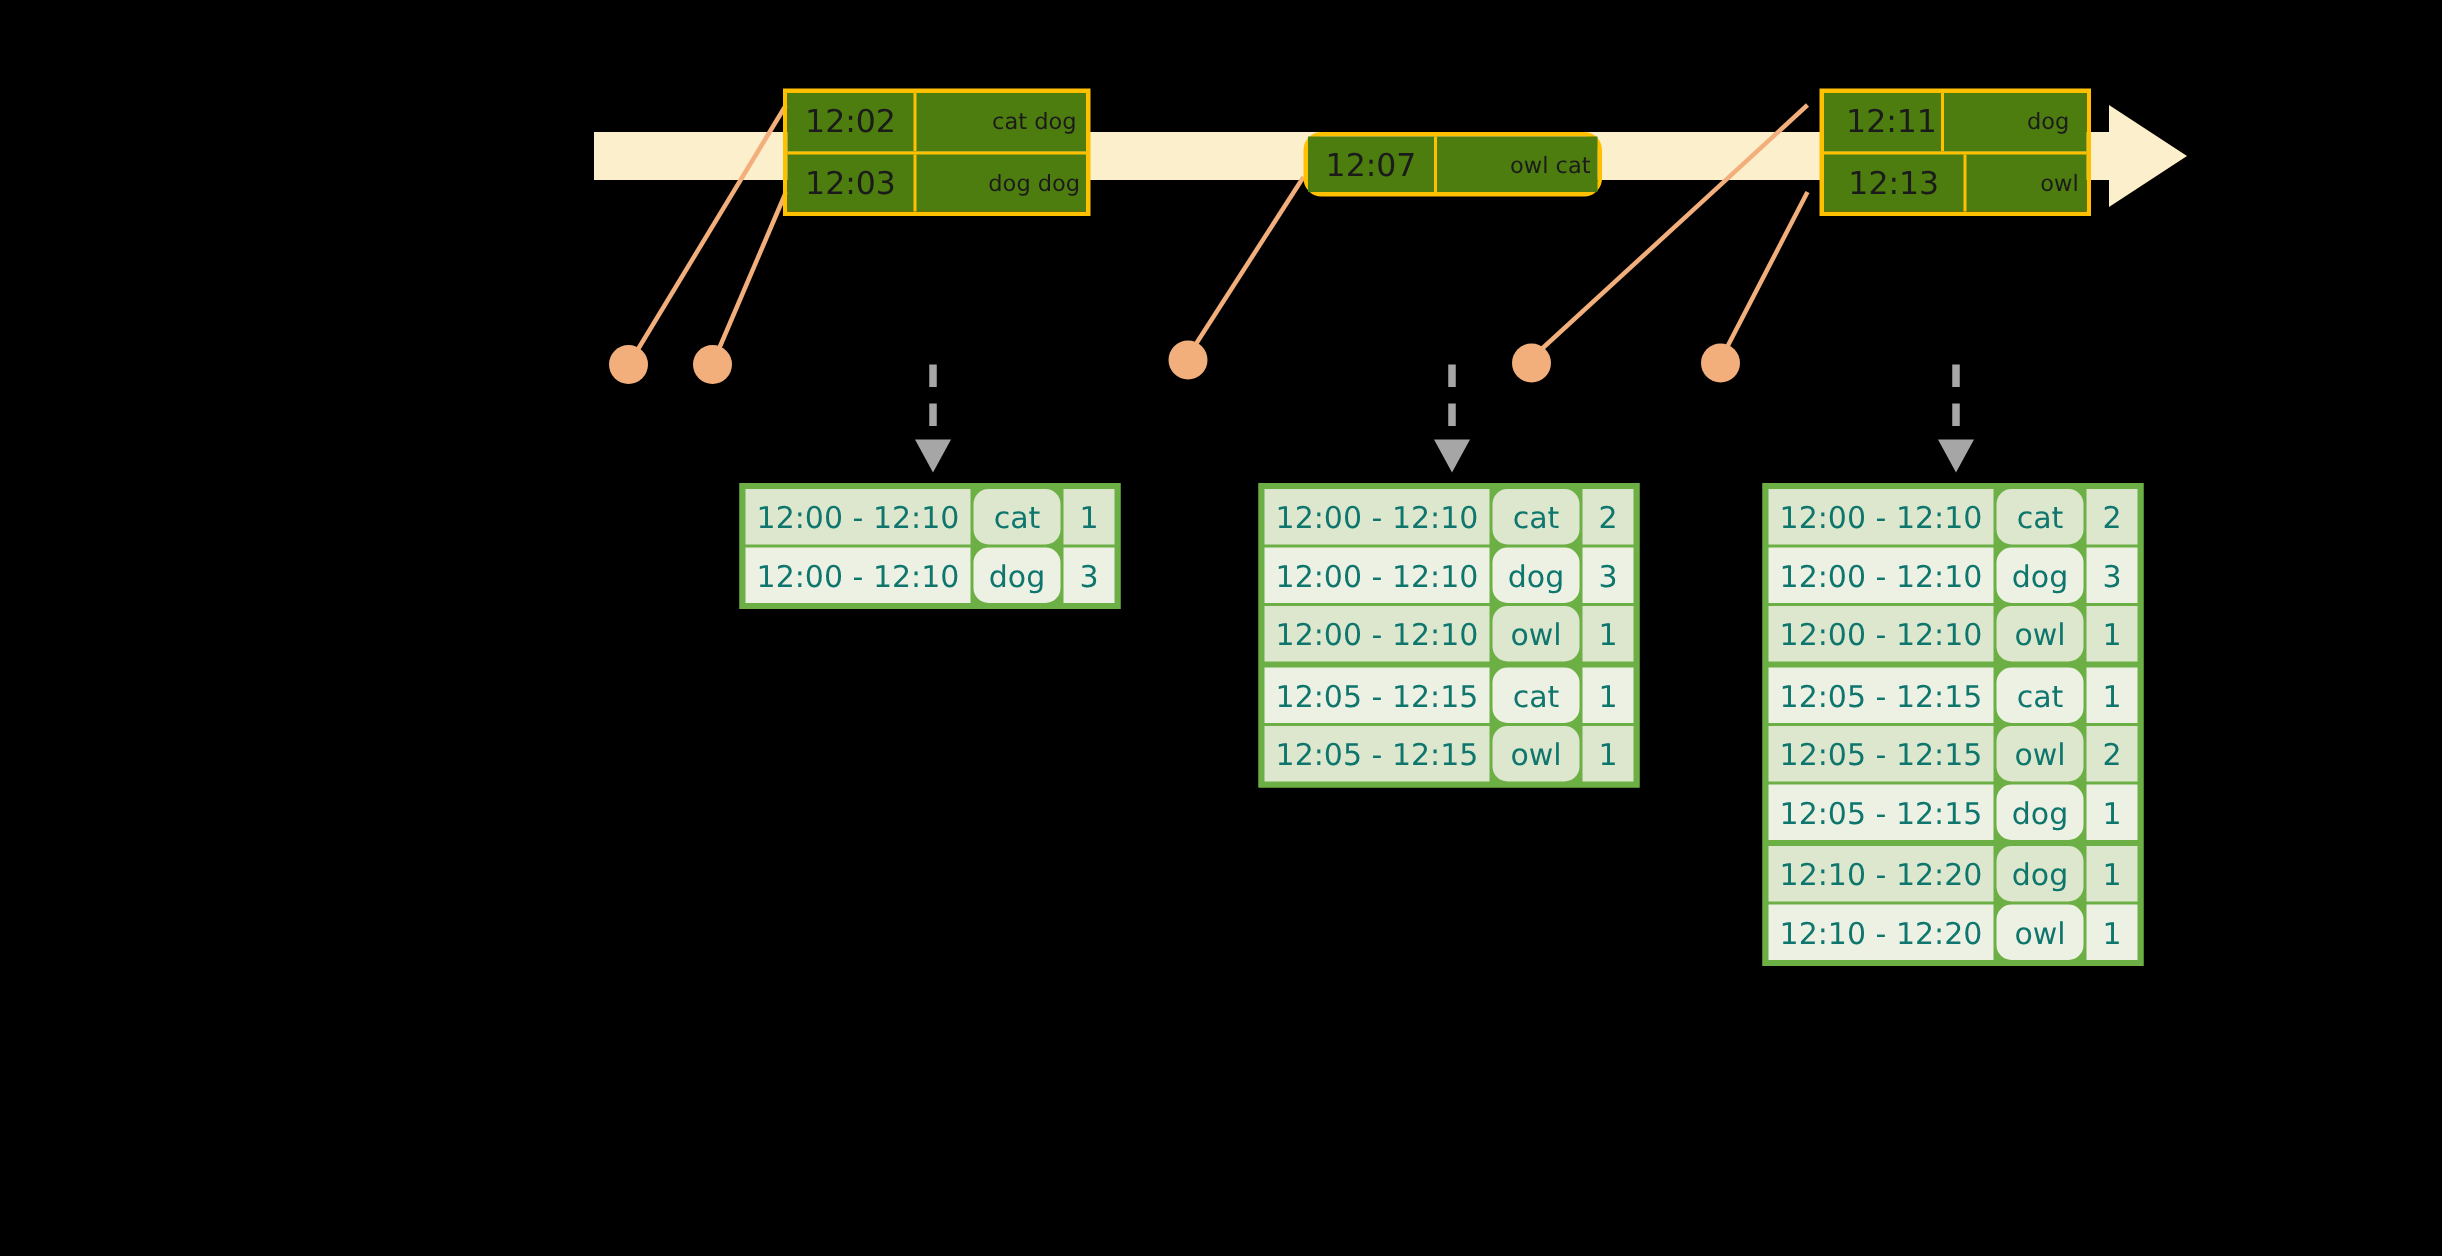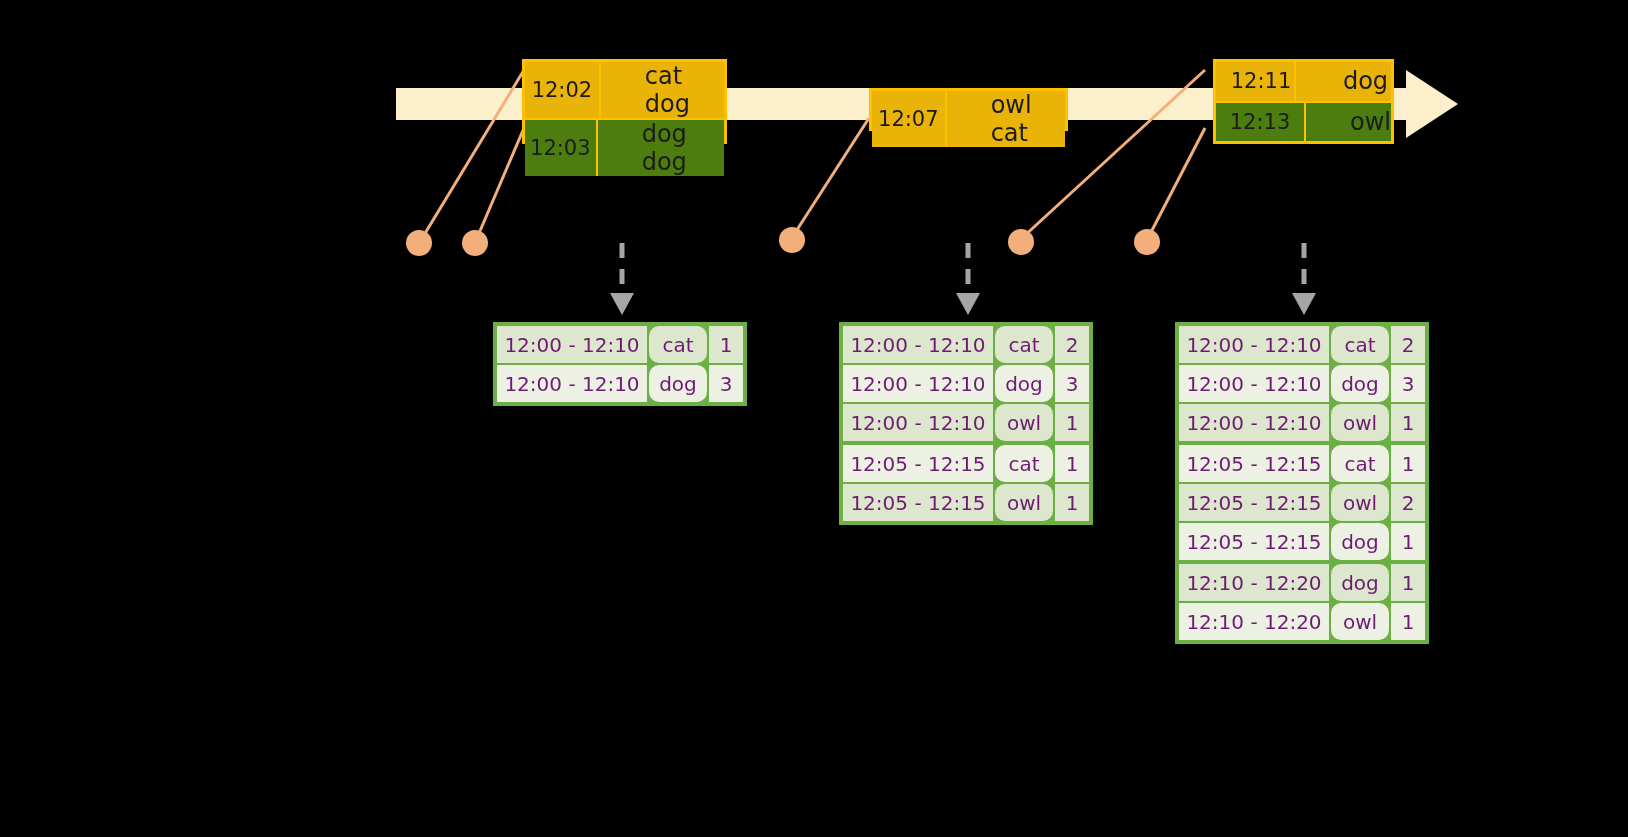--- a/index.html
+++ b/index.html
@@ -36,36 +36,36 @@
     flex-direction: column;
     z-index: 5;
   }
   .evt-row {
     display: flex;
     flex: 1 1 auto;
   }
   .evt-row + .evt-row {
     border-top: 2px solid #FFC000;
   }
-  .evt-row.tone-a { background: #eab308; }
+  .evt-row.tone-a { background: #4d7c0f; }
   .evt-row.tone-b { background: #4d7c0f; }
   .evt-time {
     border-right: 2px solid #FFC000;
     display: flex;
     align-items: center;
     justify-content: center;
     font-size: 21px;
     color: #1b1b1b;
     box-sizing: border-box;
   }
   .evt-words {
     display: flex;
     align-items: center;
     justify-content: center;
-    font-size: 24px;
+    font-size: 15px;
     color: #1b1b1b;
     box-sizing: border-box;
     flex: 1 1 auto;
     padding-left: 44px;
   }
   
   .gtable {
     position: absolute;
     border: 4px solid #6CAF45;
     box-sizing: border-box;
@@ -78,21 +78,21 @@
     display: flex;
     height: 37px;
   }
   .grow + .grow { margin-top: 2px; }
   .grow.sep { margin-top: 4px; }
   .gcell {
     display: flex;
     align-items: center;
     justify-content: center;
     font-size: 20px;
-    color: #701a75;
+    color: #0f766e;
     box-sizing: border-box;
   }
   .gcell + .gcell { margin-left: 2px; }
   .tone-1 { background: #DCE7CD; }
   .tone-2 { background: #ECF1E4; }
   .c-window { width: 150px; }
   .c-word   { width: 58px; border-radius: 10px; }
   .c-count  { width: 34px; }
 </style>
 </head>
@@ -139,21 +139,21 @@
     <div class="evt-row tone-a">
       <div class="evt-time" style="width:86px;">12:02</div>
       <div class="evt-words">cat dog</div>
     </div>
     <div class="evt-row tone-b">
       <div class="evt-time" style="width:86px;">12:03</div>
       <div class="evt-words">dog dog</div>
     </div>
   </div>
 
-  <div class="evt-group" style="left:869px; top:88px; width:199px; height:43px;">
+  <div class="evt-group" style="left:869px; top:88px; width:199px; height:43px;border-radius:12px;">
     <div class="evt-row tone-a">
       <div class="evt-time" style="width:86px;">12:07</div>
       <div class="evt-words">owl cat</div>
     </div>
   </div>
 
   <div class="evt-group" style="left:1213px; top:59px; width:181px; height:85px;">
     <div class="evt-row tone-a">
       <div class="evt-time" style="width:80px;padding-left:12px;">12:11</div>
       <div class="evt-words">dog</div>

